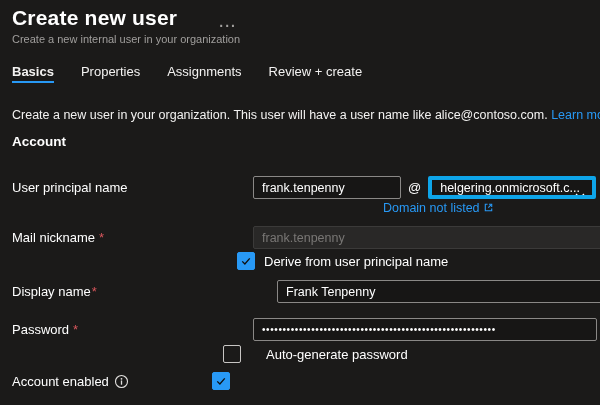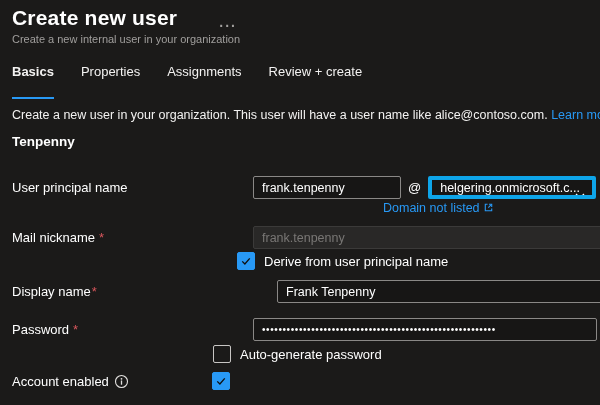--- a/index.html
+++ b/index.html
@@ -13,21 +13,21 @@
   .page { position:relative; width:600px; height:405px; }
 
   
   .title-row { position:absolute; top:6px; left:12px; display:flex; align-items:flex-end; }
   .page-title { font-size:21px; font-weight:bold; letter-spacing:.2px; }
   .ellipsis { color:#a19f9d; font-size:14px; font-weight:bold; letter-spacing:2px; margin-left:42px; margin-top:2px; cursor:pointer; }
   .subtitle { position:absolute; top:33px; left:12px; font-size:11px; color:#a19f9d; }
 
   
   .tabs { position:absolute; top:64px; left:12px; display:flex; }
-  .tab { font-size:13px; color:#f3f2f1; margin-right:27px; padding-bottom:20px; cursor:pointer; position:relative; }
+  .tab { font-size:13px; color:#f3f2f1; margin-right:27px; padding-bottom:4px; cursor:pointer; position:relative; }
   .tab.active { font-weight:bold; }
   .tab.active::after { content:""; position:absolute; left:0; right:0; bottom:0; height:2px; background:#2899f5; }
 
   
   .intro { position:absolute; top:108px; left:12px; font-size:12.5px; color:#f3f2f1; white-space:nowrap; }
   .link { color:#2899f5; cursor:pointer; }
   .ext-icon { display:inline-block; vertical-align:-1px; margin-left:3px; }
 
   .section-title { position:absolute; top:134px; left:12px; font-size:13.5px; font-weight:bold; }
 
@@ -83,21 +83,21 @@
     <div class="tab">Review + create</div>
   </div>
 
   <div class="intro">
     <span>Create a new user in your organization. This user will have a user name like alice@contoso.com.</span>
     <span class="link">
       <span>Learn more</span>
     </span>
   </div>
 
-  <div class="section-title">Tenpenny</div>
+  <div class="section-title">Account</div>
 
   <div class="row" style="top:176px;">
     <div class="lbl">User principal name</div>
     <input class="txt" style="width: 148px;" value="frank.tenpenny">
     <span class="at">@</span>
     <div class="select">
       <span>helgering.onmicrosoft.c...</span>
       <span class="chev"><svg width="10" height="6" viewBox="0 0 10 6">
             <polyline points="1,1 5,5 9,1" fill="none" stroke="#ffffff" stroke-width="1.3"></polyline>
           </svg></span>
@@ -150,21 +150,21 @@
     </div>
     <input class="txt pwd" style="width: 344px;" value="•••••••••••••••••••••••••••••••••••••••••••••••••••••••••">
     <span class="icon-btn">
         <svg width="16" height="18" viewBox="0 0 16 18">
           <rect x="4.5" y="1.5" width="9" height="11.5" rx="1" fill="none" stroke="#2899f5" stroke-width="1.4"></rect>
           <rect x="1.5" y="5" width="9" height="11.5" rx="1" fill="#1b1a19" stroke="#2899f5" stroke-width="1.4"></rect>
         </svg>
       </span>
   </div>
 
-  <div class="row" style="top:345px; left:213px;">
+  <div class="row" style="top:345px; left:223px;gap:16px;">
     <div class="checkbox"></div>
     <div class="cb-label">Auto-generate password</div>
   </div>
 
   <div class="row" style="top:372px;">
     <div class="lbl">
       <span>Account enabled</span>
       <span class="info-icon">
           <svg width="15" height="15" viewBox="0 0 15 15">
             <circle cx="7.5" cy="7.5" r="6" fill="none" stroke="#e3e1df" stroke-width="1.1"></circle>

